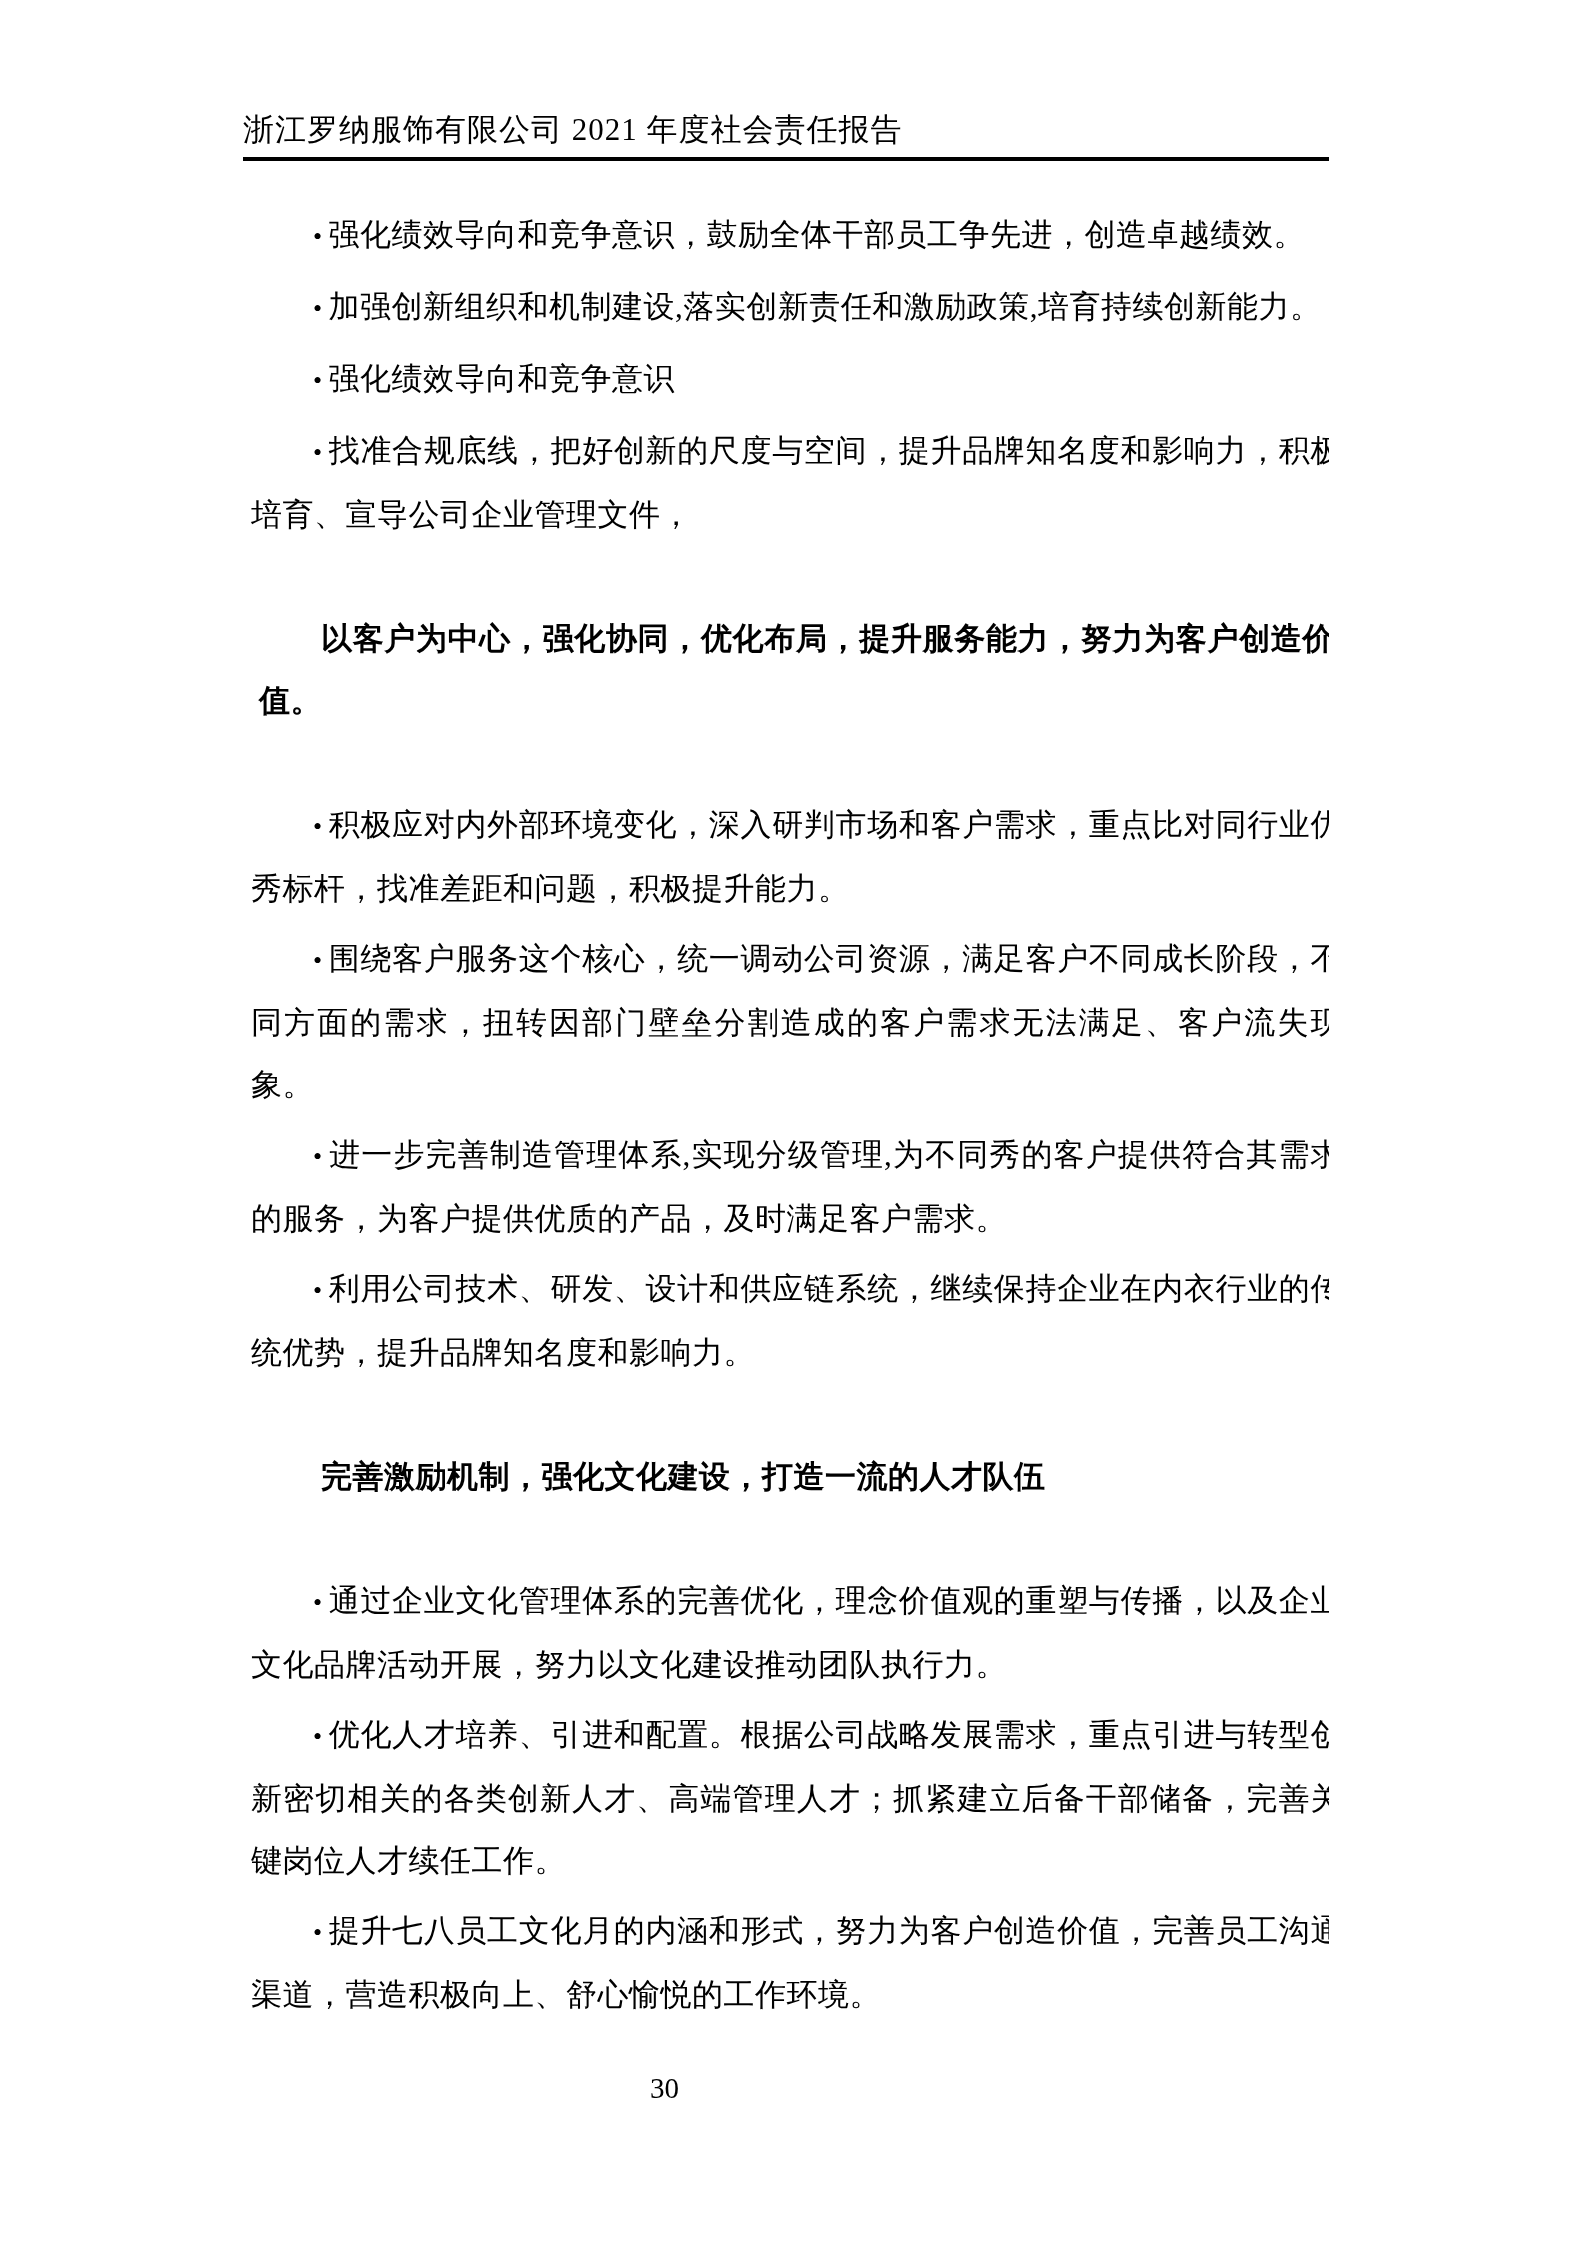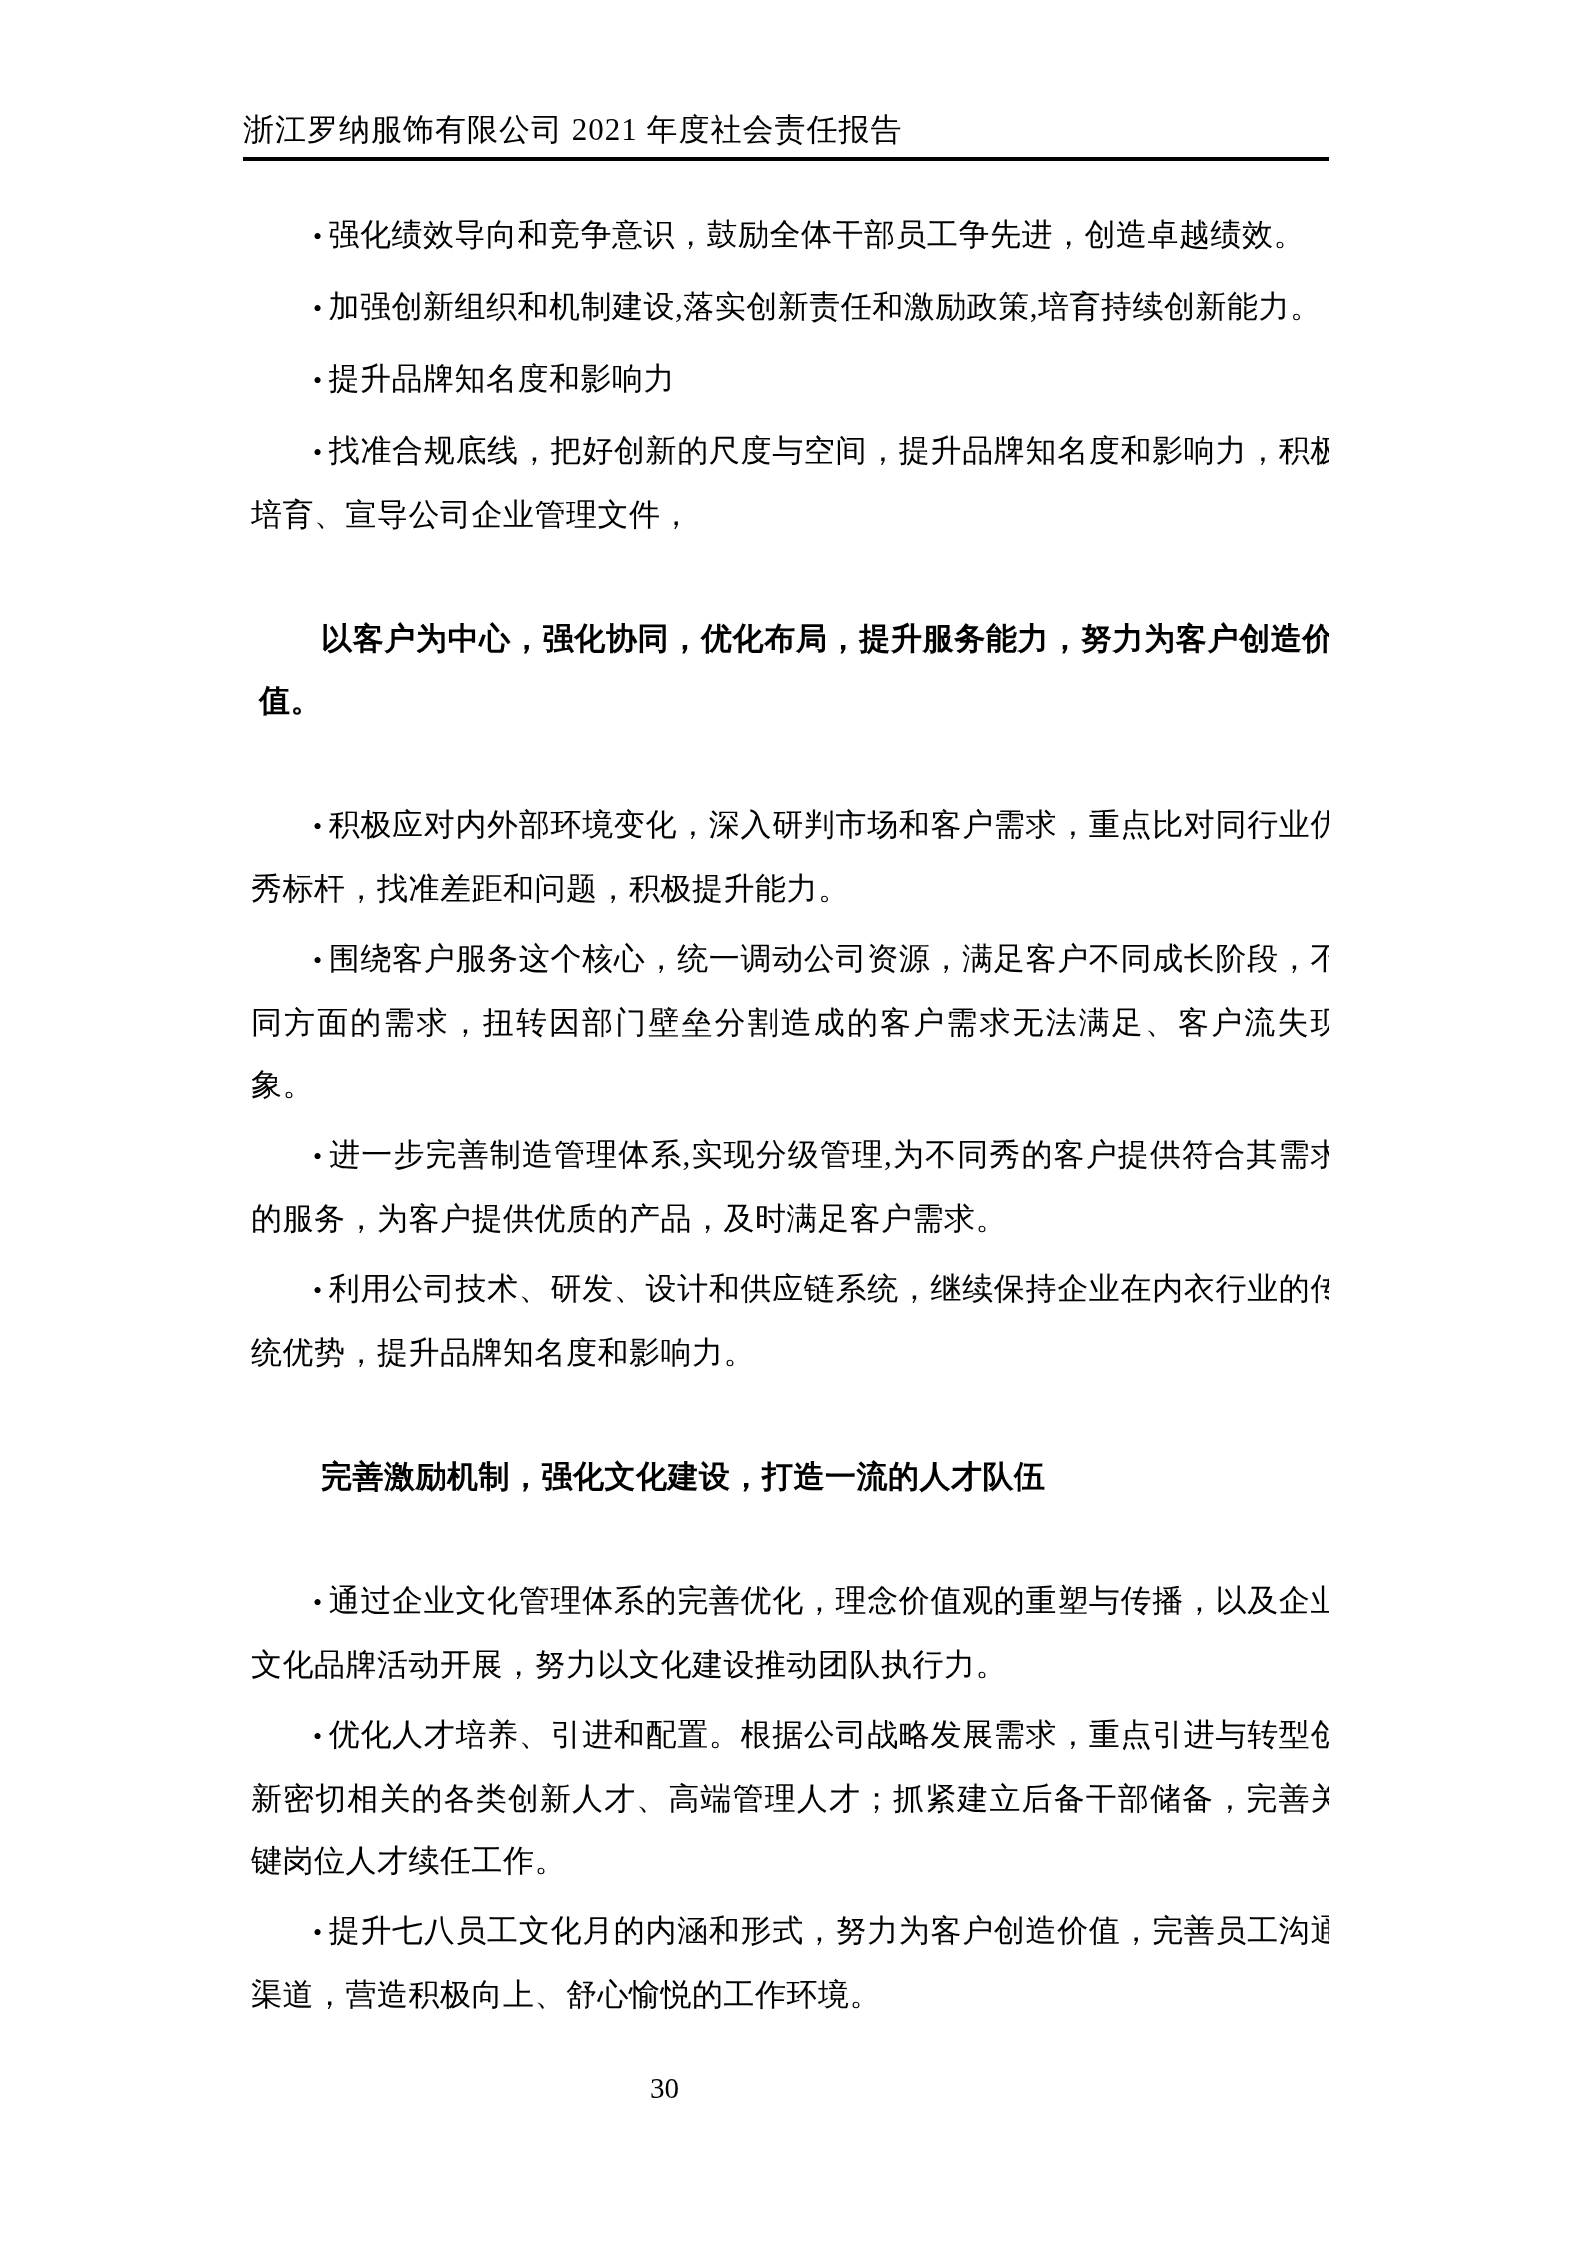--- a/index.html
+++ b/index.html
@@ -89,21 +89,21 @@
 
   <div class="doc-header">
     <span class="header-title">浙江罗纳服饰有限公司 2021 年度社会责任报告</span>
   </div>
 
   <hr class="header-rule">
 
   <div class="doc-body">
       <p class="bullet"><span class="bullet-mark">•</span><span>强化绩效导向和竞争意识，鼓励全体干部员工争先进，创造卓越绩效。</span></p>
       <p class="bullet"><span class="bullet-mark">•</span><span>加强创新组织和机制建设,落实创新责任和激励政策,培育持续创新能力。</span></p>
-      <p class="bullet"><span class="bullet-mark">•</span><span>提升品牌知名度和影响力</span></p>
+      <p class="bullet"><span class="bullet-mark">•</span><span>强化绩效导向和竞争意识</span></p>
       <p class="bullet"><span class="bullet-mark">•</span><span>找准合规底线，把好创新的尺度与空间，提升品牌知名度和影响力，积极培育、宣导公司企业管理文件，</span></p>
       <p class="heading">以客户为中心，强化协同，优化布局，提升服务能力，努力为客户创造价值。</p>
       <p class="bullet"><span class="bullet-mark">•</span><span>积极应对内外部环境变化，深入研判市场和客户需求，重点比对同行业优秀标杆，找准差距和问题，积极提升能力。</span></p>
       <p class="bullet"><span class="bullet-mark">•</span><span>围绕客户服务这个核心，统一调动公司资源，满足客户不同成长阶段，不同方面的需求，扭转因部门壁垒分割造成的客户需求无法满足、客户流失现象。</span></p>
       <p class="bullet"><span class="bullet-mark">•</span><span>进一步完善制造管理体系,实现分级管理,为不同秀的客户提供符合其需求的服务，为客户提供优质的产品，及时满足客户需求。</span></p>
       <p class="bullet"><span class="bullet-mark">•</span><span>利用公司技术、研发、设计和供应链系统，继续保持企业在内衣行业的传统优势，提升品牌知名度和影响力。</span></p>
       <p class="heading">完善激励机制，强化文化建设，打造一流的人才队伍</p>
       <p class="bullet"><span class="bullet-mark">•</span><span>通过企业文化管理体系的完善优化，理念价值观的重塑与传播，以及企业文化品牌活动开展，努力以文化建设推动团队执行力。</span></p>
       <p class="bullet"><span class="bullet-mark">•</span><span>优化人才培养、引进和配置。根据公司战略发展需求，重点引进与转型创新密切相关的各类创新人才、高端管理人才；抓紧建立后备干部储备，完善关键岗位人才续任工作。</span></p>
       <p class="bullet"><span class="bullet-mark">•</span><span>提升七八员工文化月的内涵和形式，努力为客户创造价值，完善员工沟通渠道，营造积极向上、舒心愉悦的工作环境。</span></p>

